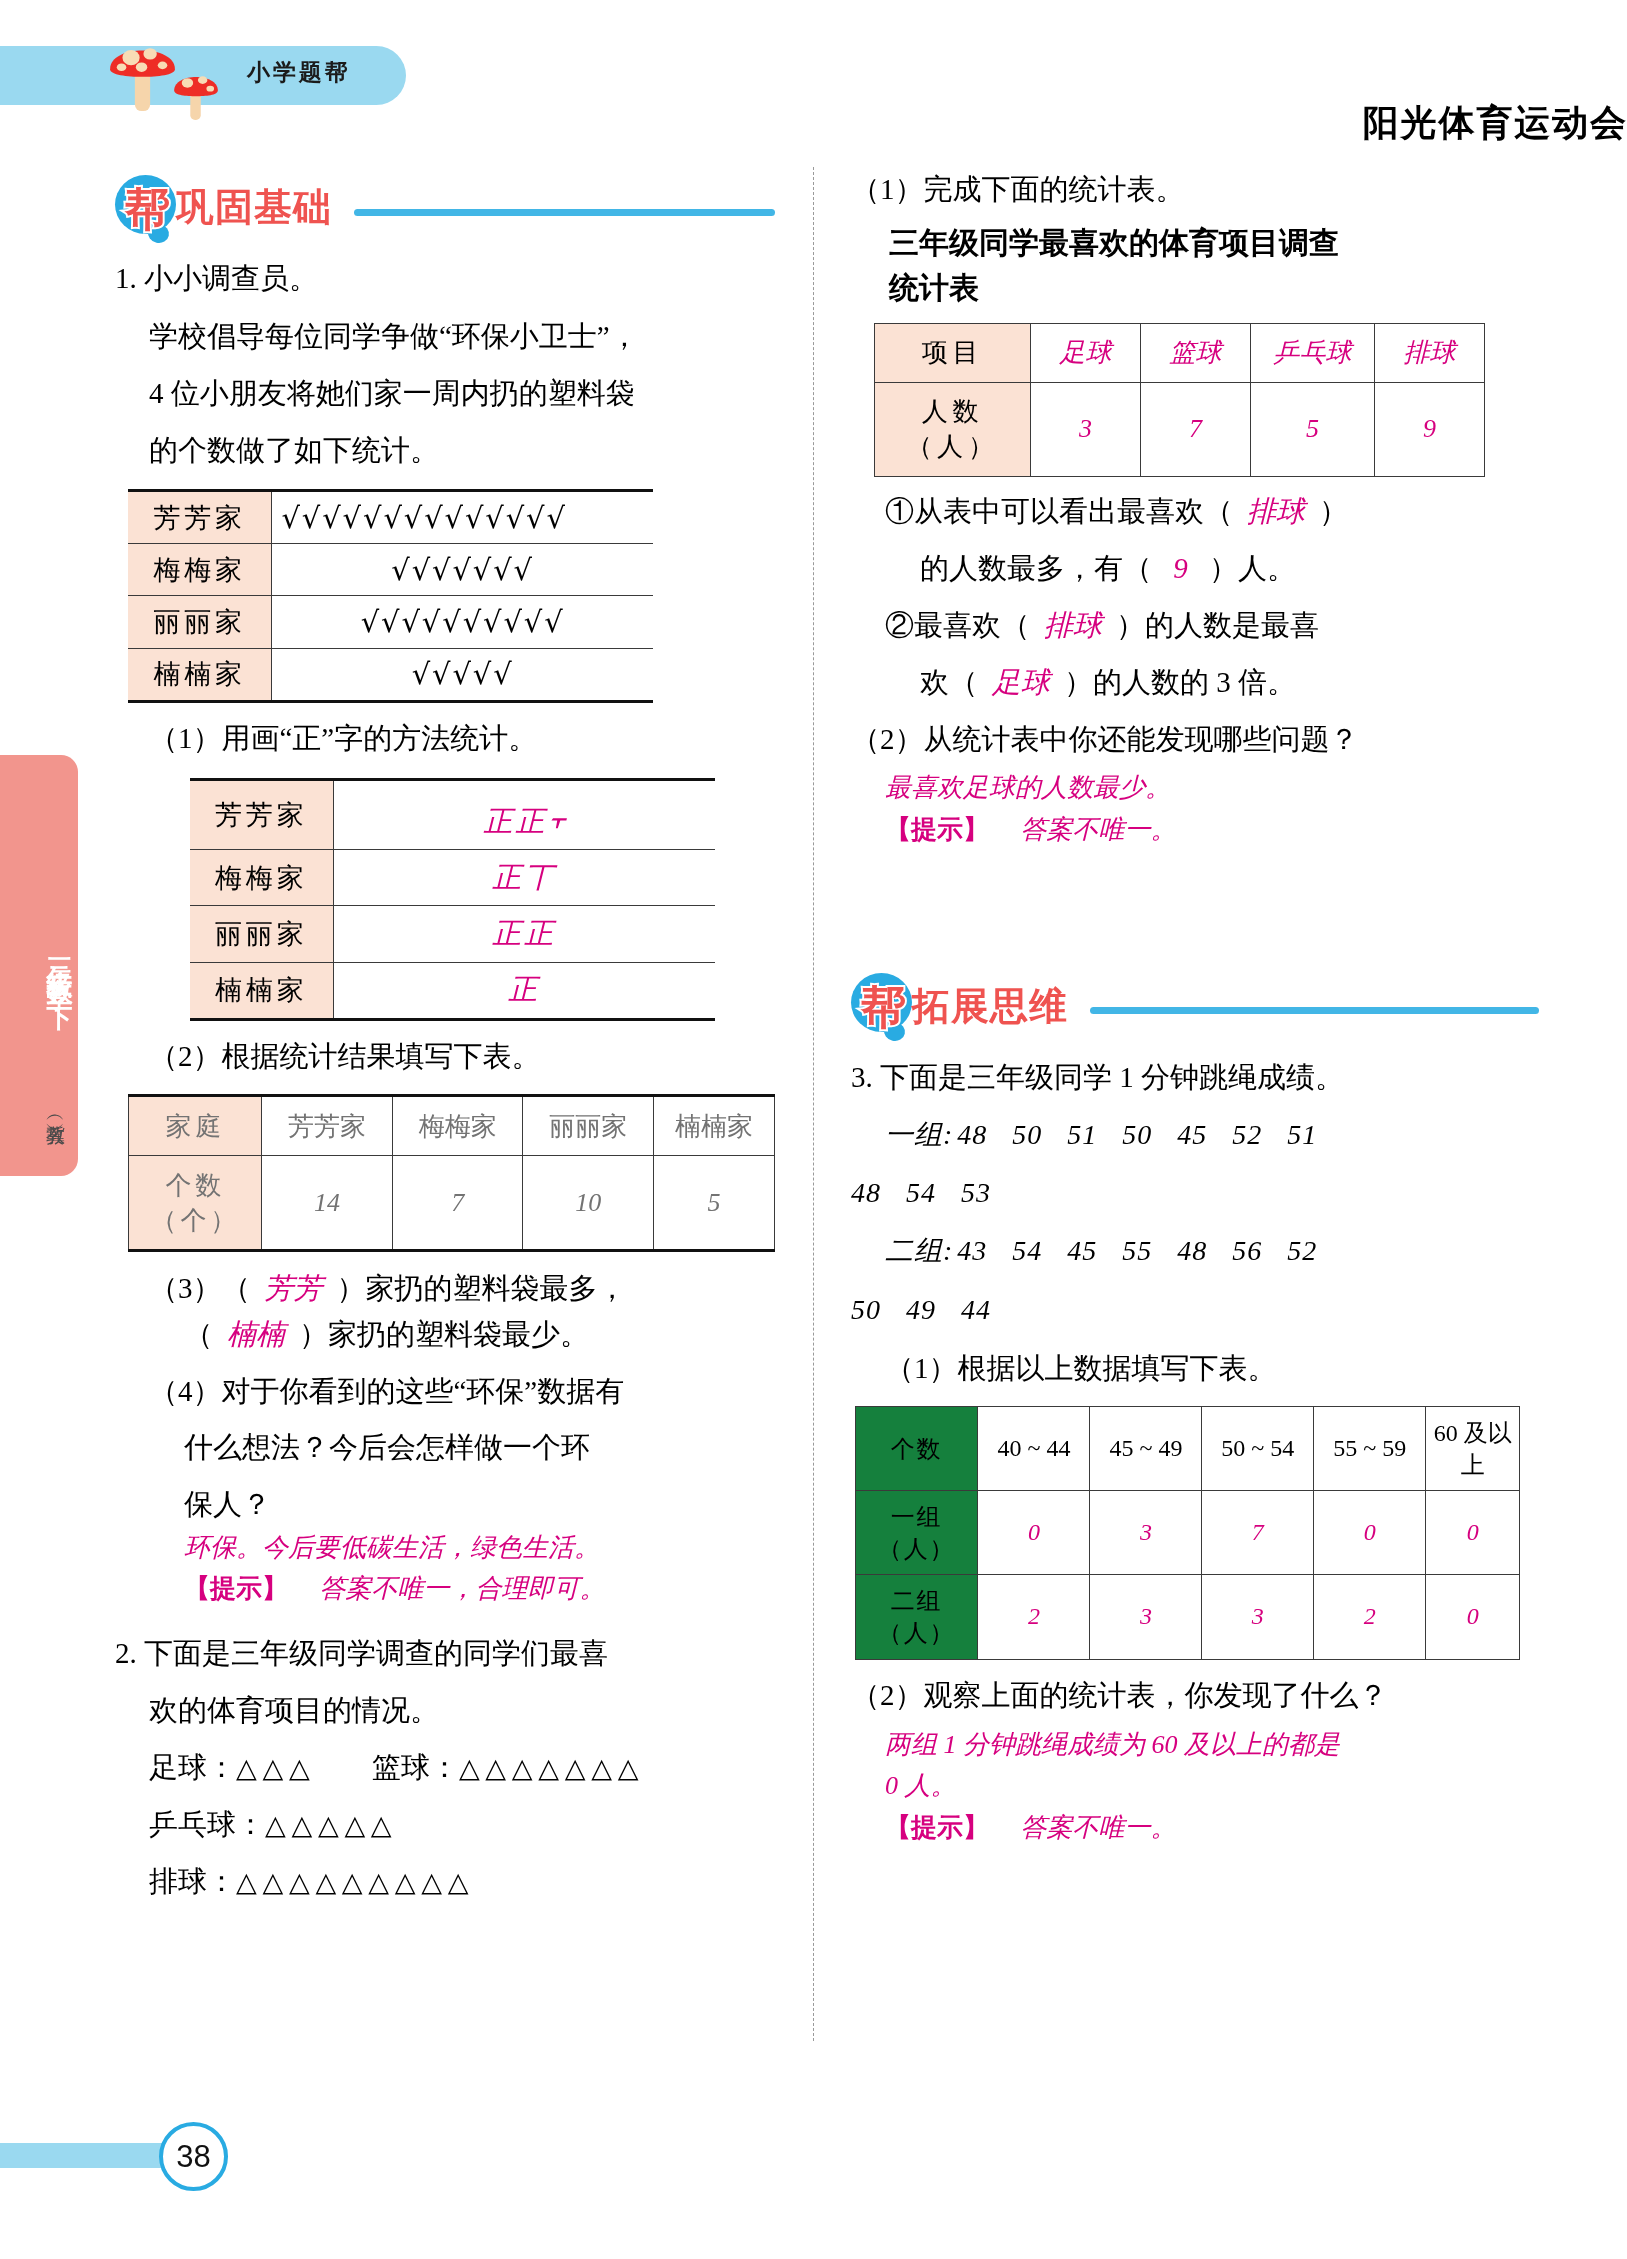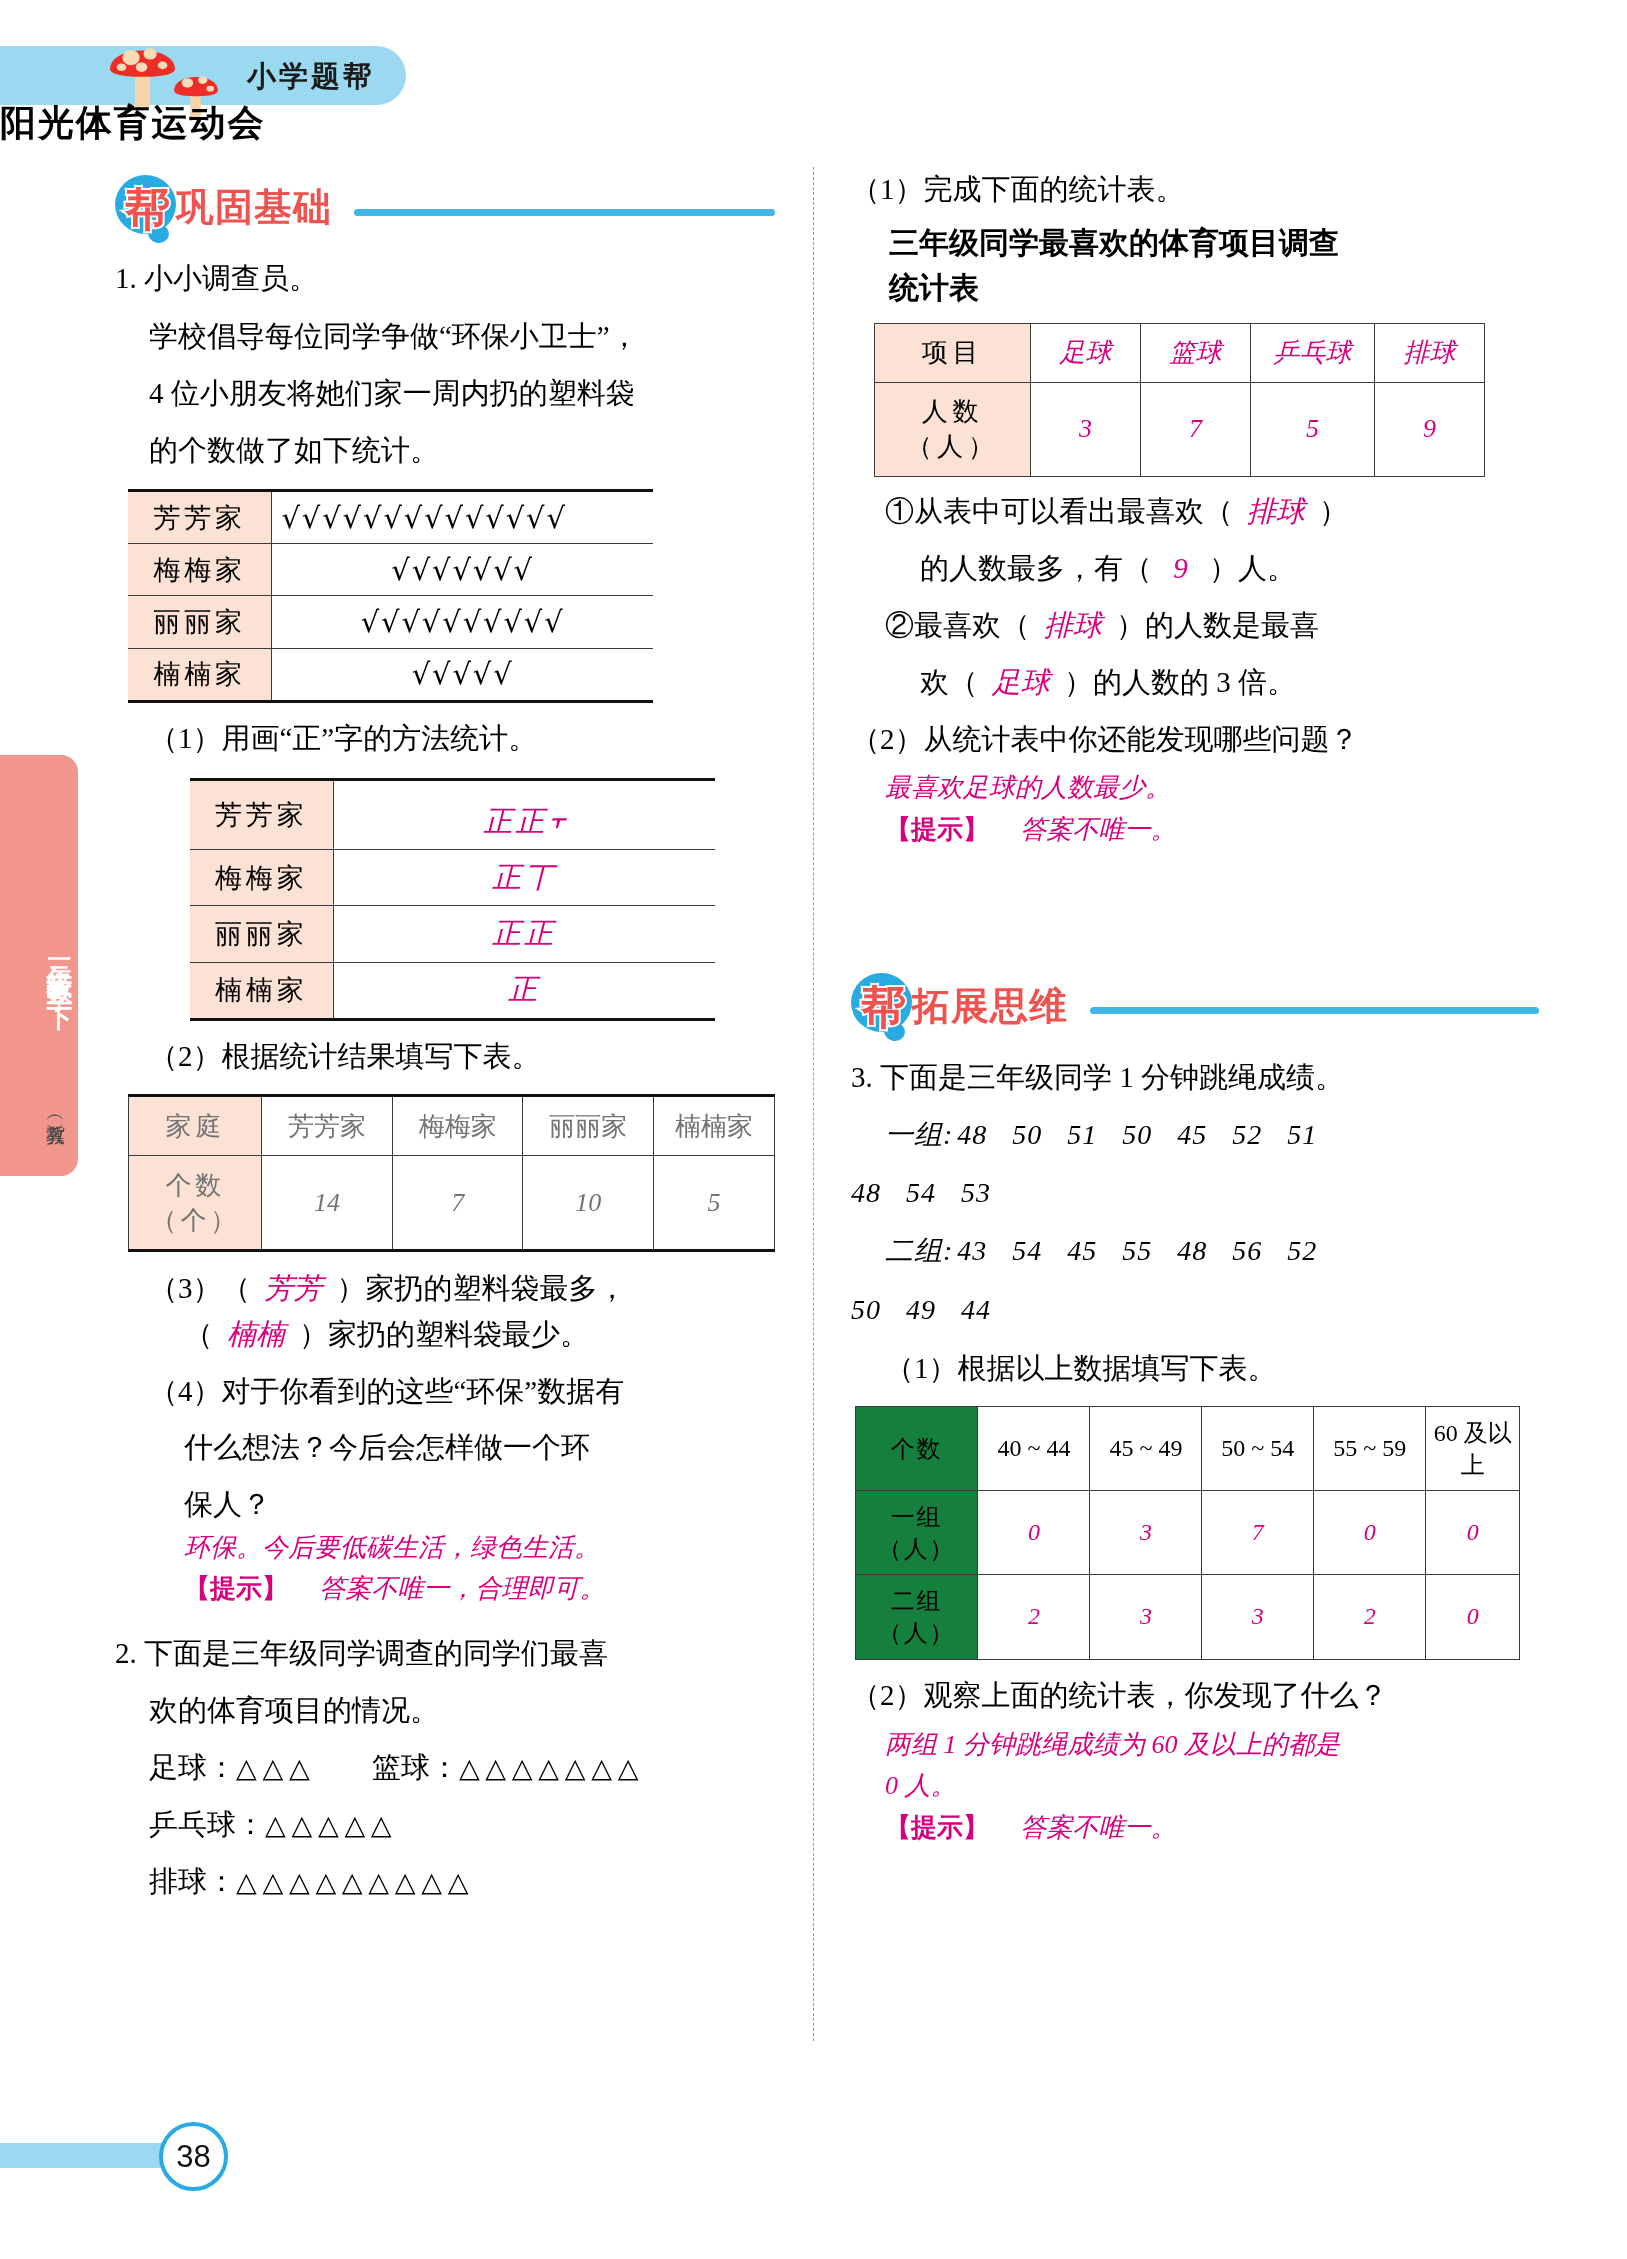--- a/index.html
+++ b/index.html
@@ -15,21 +15,21 @@
   .header-band {
     position: absolute;
     left: 0; top: 46px;
     width: 406px; height: 59px;
     background: #9ad9f0;
     border-radius: 0 30px 30px 0;
   }
   .header-logo-text {
     position: absolute;
     left: 247px; top: 57px;
-    font-size: 29px;
+    font-size: 23px;
     font-weight: bold;
     color: #1b1b1b;
     letter-spacing: 2.9px;
     font-family: "Liberation Sans", sans-serif;
   }
   .mushroom-big {
     position: absolute;
     left: 108px; top: 31px;
     width: 69px; height: 82px;
   }
@@ -37,21 +37,21 @@
     position: absolute;
     left: 172px; top: 63px;
     width: 48px; height: 57px;
   }
 
   
   .page-title {
     position: absolute;
     left: 0; top: 99px;
     width: 1628px;
-    text-align: left;
+    text-align: right;
     font-size: 36px;
     font-weight: bold;
     color: #000;
     font-family: "Liberation Sans", sans-serif;
     letter-spacing: 1.9px;
   }
 
   
   .side-tab {
     position: absolute;

